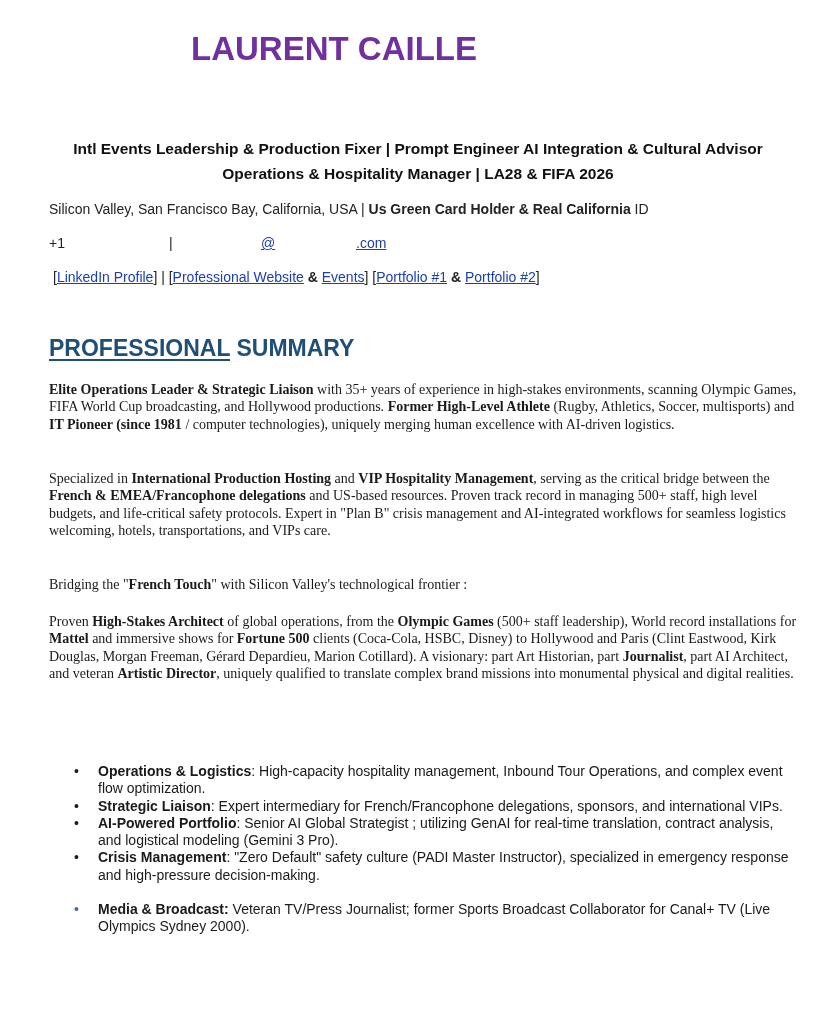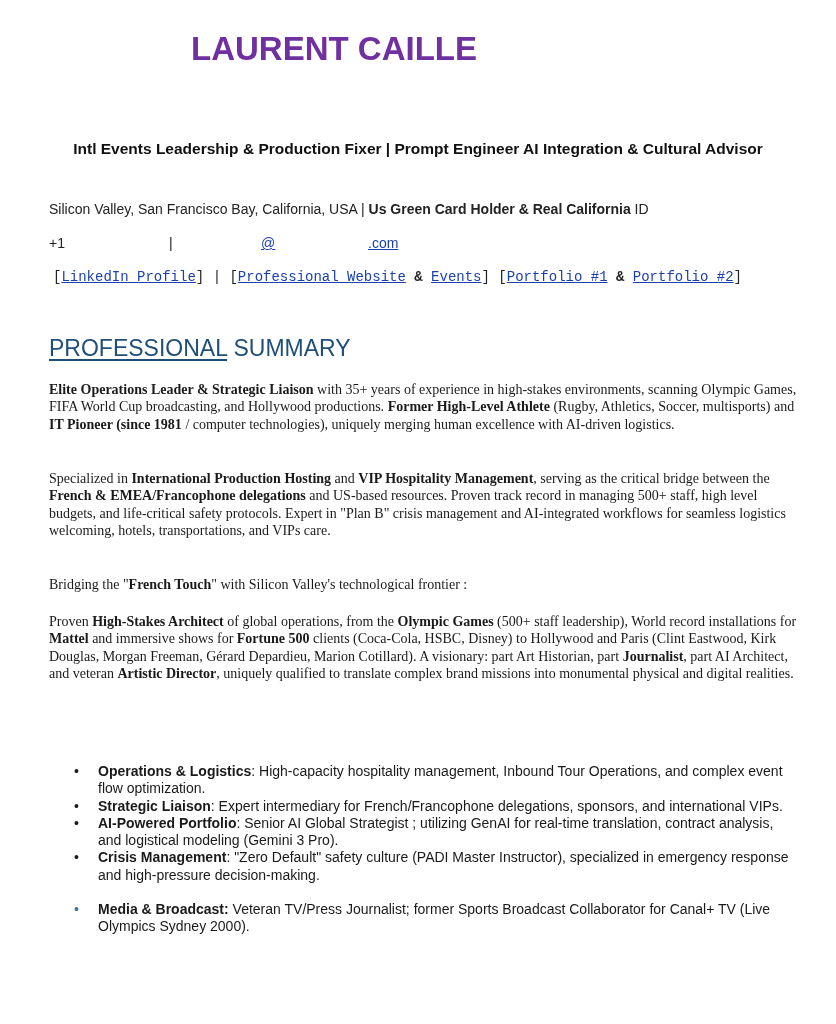--- a/index.html
+++ b/index.html
@@ -13,52 +13,53 @@
     font-size: 33px; font-weight: bold; color: #7030a0; letter-spacing: 0px;
   }
   .tagline {
     position: absolute; left: 0; width: 836px; text-align: center;
     font-size: 15.5px; font-weight: bold; color: #111;
   }
   .line { position: absolute; left: 49px; font-size: 14px; color: #222; white-space: nowrap; }
   .link { color: #1a3fb0; text-decoration: underline; }
   .b { font-weight: bold; text-align: right; }
   .h2 {
-    position: absolute; left: 49px; font-size: 23px; font-weight: normal; color: #1f4e79;
+    position: absolute; left: 49px; font-size: 23px; font-weight: bold; color: #1f4e79;
   }
   .h2 .ul { text-decoration: underline; text-decoration-thickness: 2px; text-underline-offset: 3px; }
   .para {
     position: absolute; left: 49px; width: 750px; font-size: 14px; line-height: 17.3px; color: #1a1a1a; font-family: Liberation Serif, serif;
   }
   .bullets { position: absolute; left: 49px; width: 750px; margin: 0; padding: 0; list-style: none; }
   .bullets li { position: relative; padding-left: 49px; font-size: 14px; line-height: 17.3px; color: #1a1a1a; margin-bottom: 0; }
   .bullets li .dot { position: absolute; left: 25px; top: 0; font-size: 14px; }
   .bullets li.blue .dot { color: #3b6fa8; }
 </style>
 </head>
 <body>
 
 <div class="page">
 
   <div class="name">LAURENT CAILLE</div>
 
   <div class="tagline" style="top:140px">Intl Events Leadership &amp; Production Fixer | Prompt Engineer AI Integration &amp; Cultural Advisor</div>
+  <div class="tagline" style="top:165px">Operations &amp; Hospitality Manager | LA28 &amp; FIFA 2026</div>
 
   <div class="line" style="top:201px">
     <span>Silicon Valley, San Francisco Bay, California, USA | </span><span class="b">Us Green Card Holder &amp; Real California</span><span> ID</span>
   </div>
 
   <div class="line" style="top:235px; width:360px;">
     <span style="position:absolute; left:0;">+1</span>
     <span style="position:absolute; left:120px;">|</span>
     <span class="link" style="position:absolute; left:212px;">@</span>
-    <span class="link" style="position:absolute; left:307px;margin-left:12px;">.com</span>
+    <span class="link" style="position:absolute; left:307px;">.com</span>
   </div>
 
-  <div class="line" style="top:269px; left:53px;font-family:Liberation Mono, monospace;">
+  <div class="line" style="top:269px; left:53px;">
     <span>[</span><span class="link">LinkedIn Profile</span><span>] | [</span><span class="link">Professional Website</span><span class="b"> &amp; </span><span class="link">Events</span><span>] [</span><span class="link">Portfolio #1</span><span class="b"> &amp; </span><span class="link">Portfolio #2</span><span>]</span>
   </div>
 
   <div class="h2" style="top:335px">
     <span class="ul">PROFESSIONAL</span><span> SUMMARY</span>
   </div>
 
   <div class="para" style="top:381px"><span class="b">Elite Operations Leader &amp; Strategic Liaison</span><span> with 35+ years of experience in high-stakes environments, scanning Olympic Games, FIFA World Cup broadcasting, and Hollywood productions. </span><span class="b">Former High-Level Athlete</span><span> (Rugby, Athletics, Soccer, multisports) and </span><span class="b">IT Pioneer (since 1981</span><span> / computer technologies), uniquely merging human excellence with AI-driven logistics.</span></div>
   <div class="para" style="top:470px"><span>Specialized in </span><span class="b">International Production Hosting</span><span> and </span><span class="b">VIP Hospitality Management</span><span>, serving as the critical bridge between the </span><span class="b">French &amp; EMEA/Francophone delegations</span><span> and US-based resources. Proven track record in managing 500+ staff, high level budgets, and life-critical safety protocols. Expert in "Plan B" crisis management and AI-integrated workflows for seamless logistics welcoming, hotels, transportations, and VIPs care.</span></div>
   <div class="para" style="top:576px"><span>Bridging the "</span><span class="b">French Touch</span><span>" with Silicon Valley's technological frontier :</span></div>

